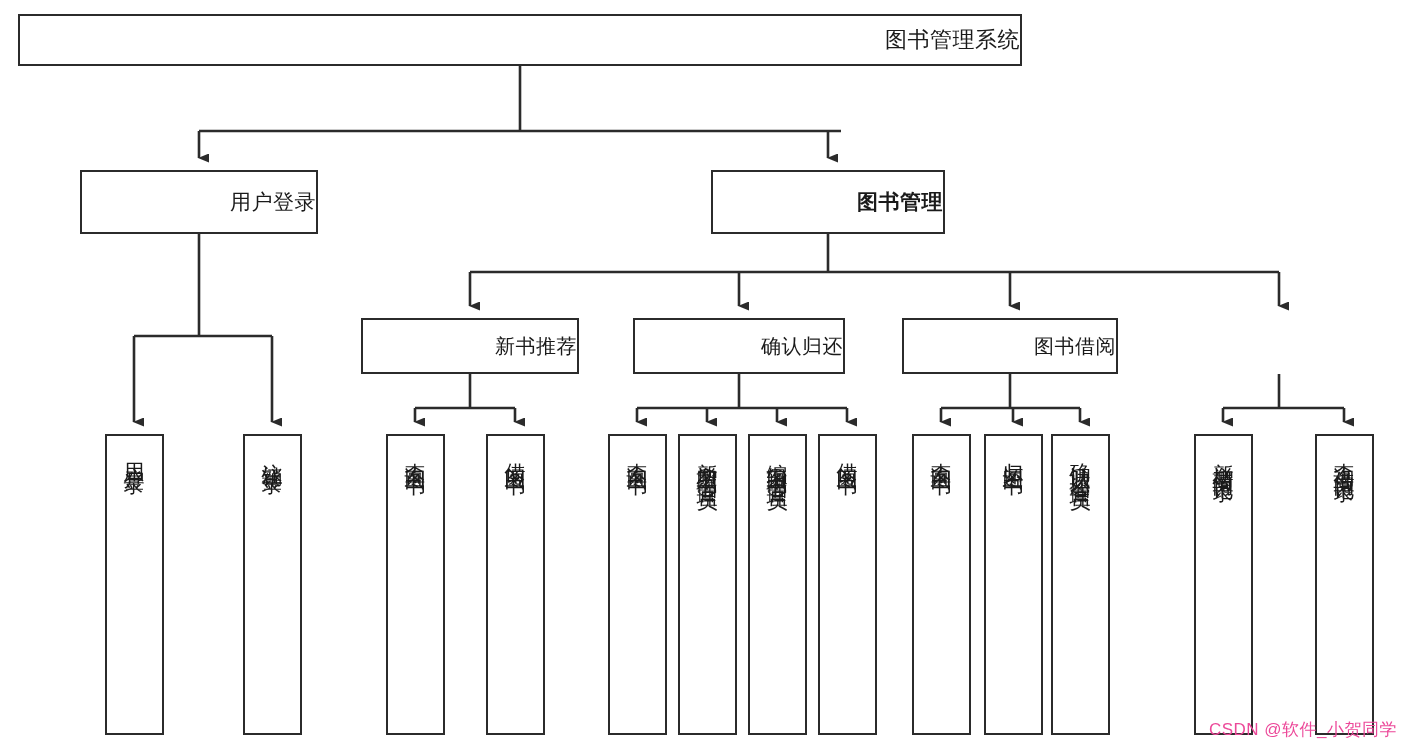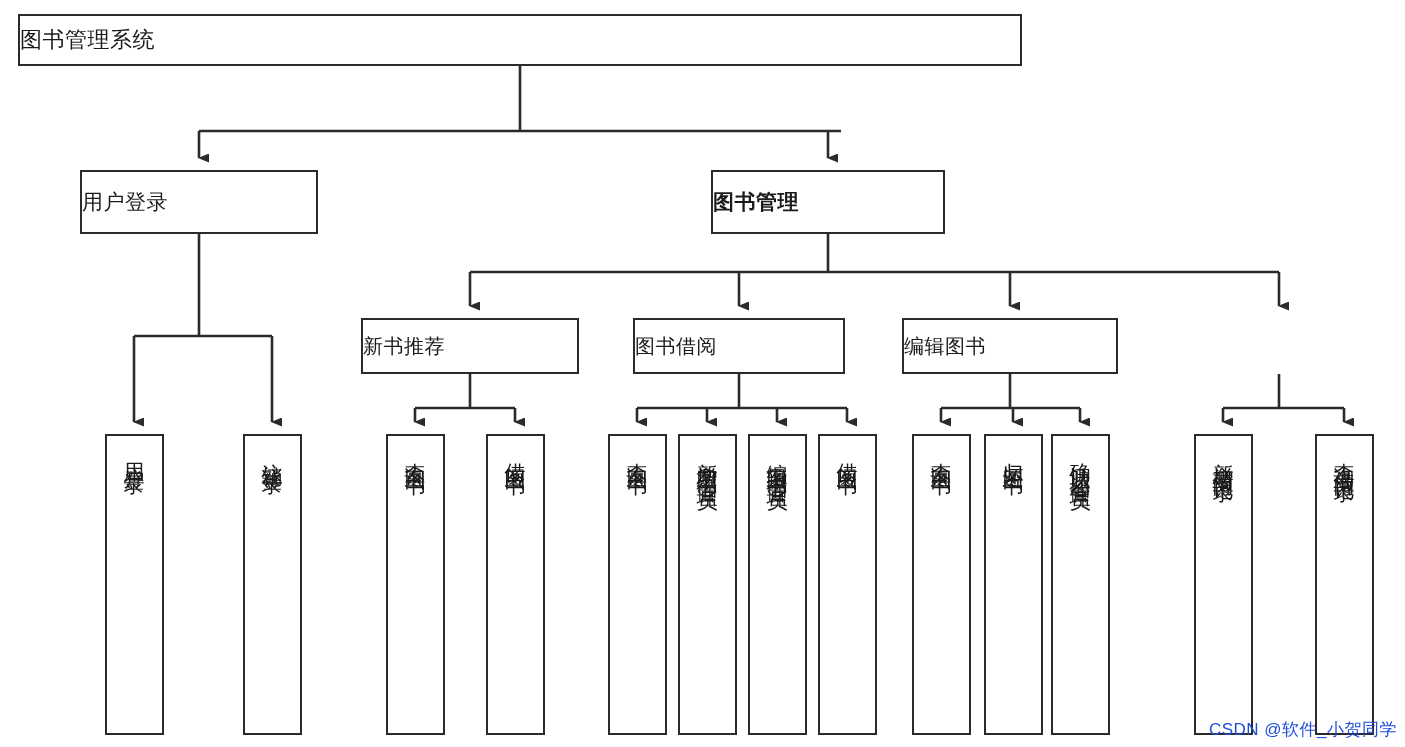--- a/index.html
+++ b/index.html
@@ -28,21 +28,21 @@
     height: 747px;
     pointer-events: none;
   }
   .node {
     position: absolute;
     box-sizing: border-box;
     border: 2px solid #2b2b2b;
     background: #ffffff;
     display: flex;
     align-items: center;
-    justify-content: flex-start;
+    justify-content: flex-end;
     color: #1a1a1a;
   }
   .node-label {
     display: block;
     line-height: 1.12;
     letter-spacing: 0.5px;
     white-space: nowrap;
   }
   .node.root .node-label { font-size: 22px; }
   .node.level2 .node-label { font-size: 21px; }
@@ -59,21 +59,21 @@
     font-size: 21px;
     letter-spacing: 4px;
     line-height: 1;
     white-space: nowrap;
   }
   .watermark {
     position: absolute;
     right: 8px;
     bottom: 6px;
     font-size: 17px;
-    color: #1d4ed8;
+    color: #ec4899;
     letter-spacing: 0.5px;
     white-space: nowrap;
   }
 </style>
 </head>
 <body>
 
 <div id="diagram-root">
 
   <svg class="connectors" viewBox="0 0 1405 747" width="1405" height="747" xmlns="http://www.w3.org/2000/svg">
@@ -135,24 +135,24 @@
     <span class="node-label">用户登录</span>
   </div>
   <div class="node level2" style="left:711px; top:170px; width:234px; height:64px;font-weight:bold;">
     <span class="node-label">图书管理</span>
   </div>
 
   <div class="node level3" style="left:361px; top:318px; width:218px; height:56px;">
     <span class="node-label">新书推荐</span>
   </div>
   <div class="node level3" style="left:633px; top:318px; width:212px; height:56px;">
-    <span class="node-label">图书借阅</span>
+    <span class="node-label">确认归还</span>
   </div>
   <div class="node level3" style="left:902px; top:318px; width:216px; height:56px;">
-    <span class="node-label">编辑图书</span>
+    <span class="node-label">图书借阅</span>
   </div>
 
   <div class="node leaf" style="left:105px; top:434px; width:59px; height:301px;">
     <span class="node-label">用户登录</span>
   </div>
   <div class="node leaf" style="left:243px; top:434px; width:59px; height:301px;">
     <span class="node-label">注销登录</span>
   </div>
   <div class="node leaf" style="left:386px; top:434px; width:59px; height:301px;">
     <span class="node-label">查询图书</span>

